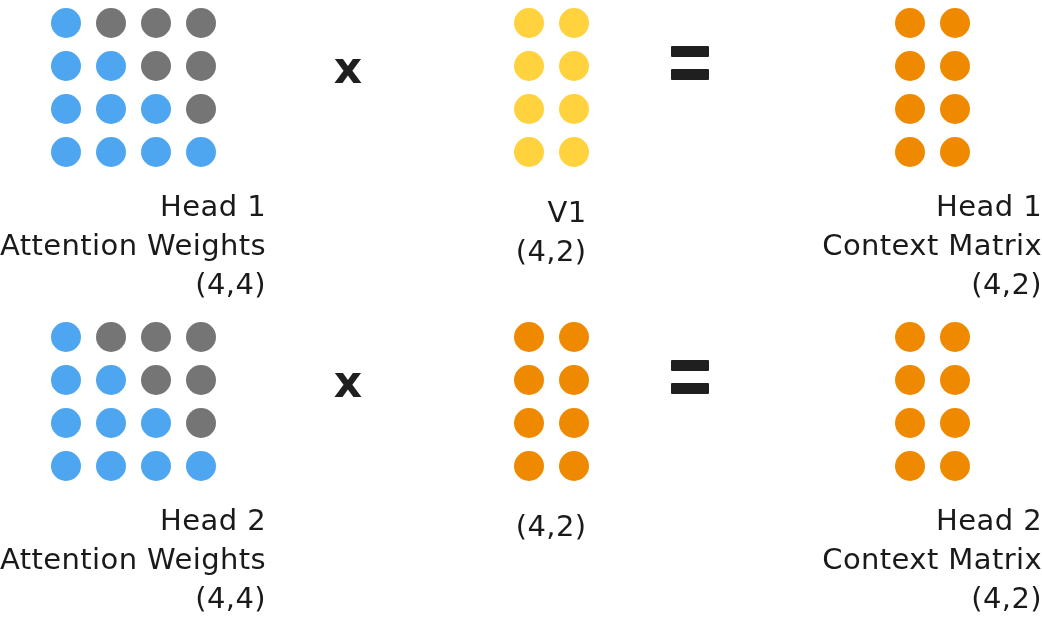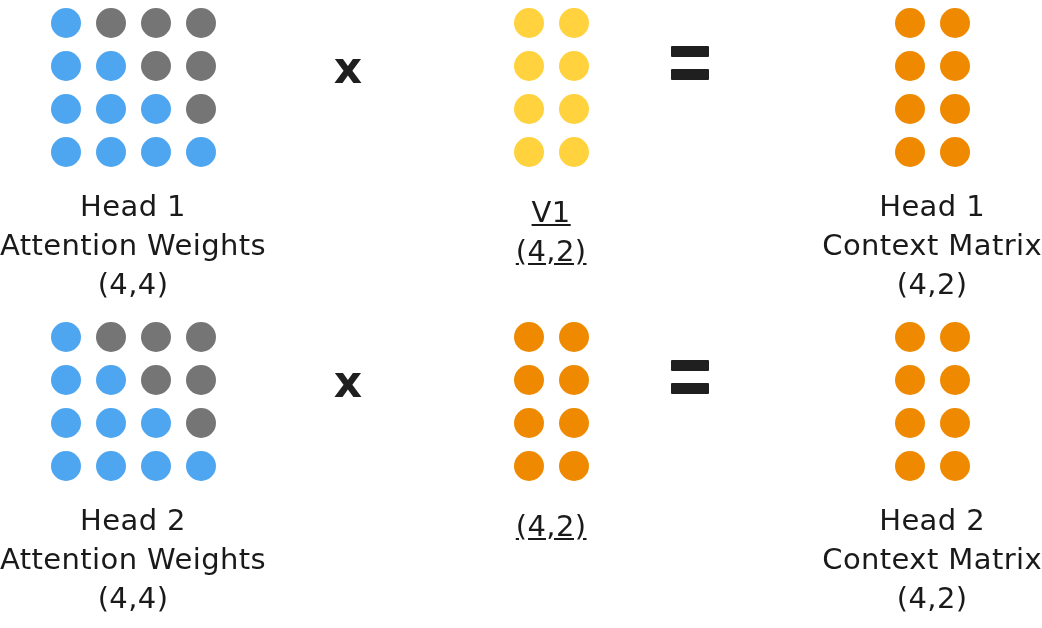--- a/index.html
+++ b/index.html
@@ -78,23 +78,23 @@
   .caption {
     text-align: center;
     font-family: "DejaVu Sans", sans-serif;
     font-size: 29px;
     line-height: 1.34;
     color: #1a1a1a;
     letter-spacing: 0.4px;
     white-space: nowrap;
   }
   .cap-attn   { margin-top: 20px; }
-  .cap-v      { margin-top: 26px; text-decoration: underline; }
+  .cap-v      { margin-top: 26px; }
   .cap-result { margin-top: 20px; }
-  .caption .cap-line { display: block; }
+  .caption .cap-line { display: block; text-align: right; }
 
   
   .operator {
     display: flex;
     align-items: flex-start;
     justify-content: center;
     color: #1f1f1f;
     flex: 0 0 auto;
   }
   .op-times {

